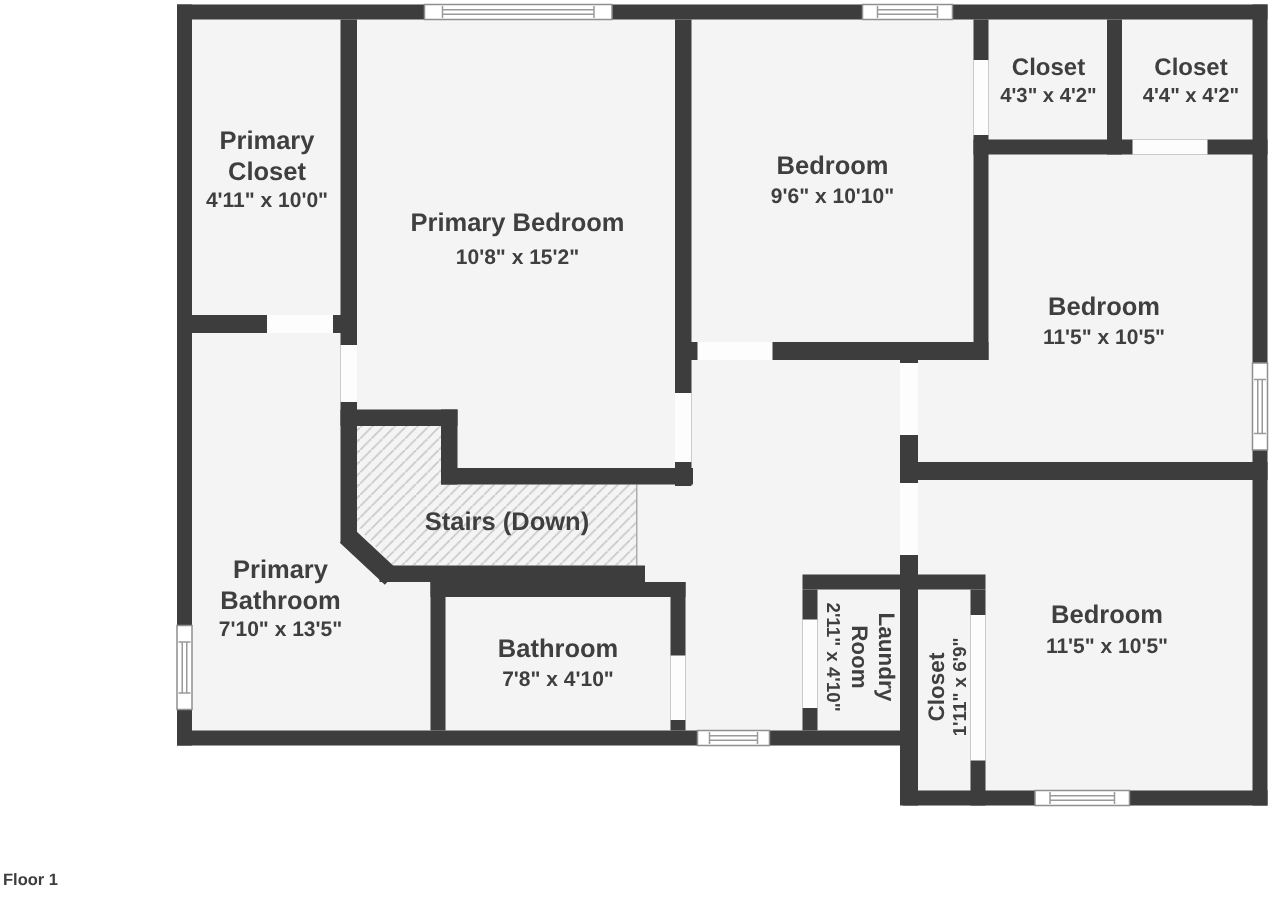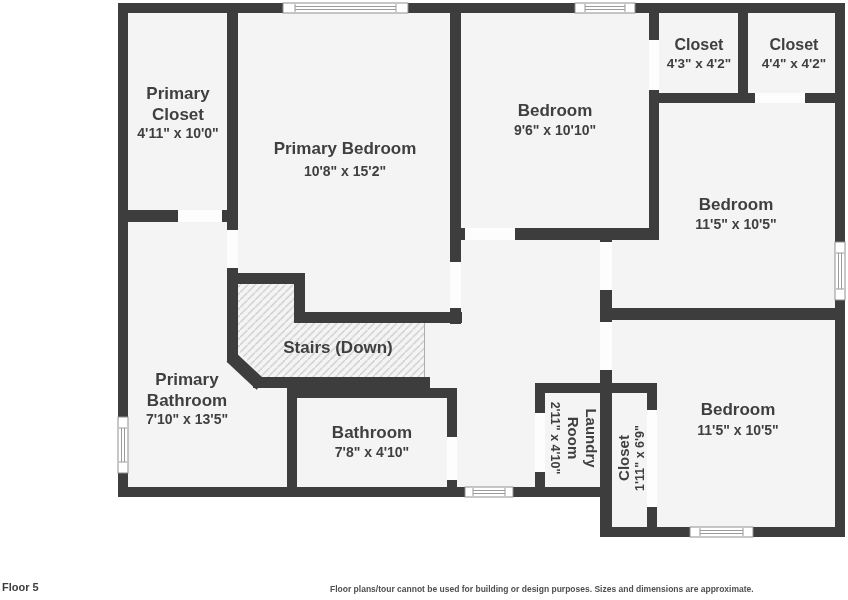--- a/index.html
+++ b/index.html
@@ -169,16 +169,15 @@
         <text class="t15" transform="translate(629,458) rotate(-90)">Closet</text>
         <text class="t125" transform="translate(644,458) rotate(-90)">1'11" x 6'9"</text>
       </g>
       <g>
         <text class="t17" x="738" y="415">Bedroom</text>
         <text class="t14" x="738" y="435">11'5" x 10'5"</text>
       </g>
     </g>
   </svg>
 
-  <div class="footer-floor">Floor 5</div>
-  <div class="footer-disc">Floor plans/tour cannot be used for building or design purposes. Sizes and dimensions are approximate.</div>
+  <div class="footer-floor">Floor 1</div>
 
 </div>
 
 </body></html>

